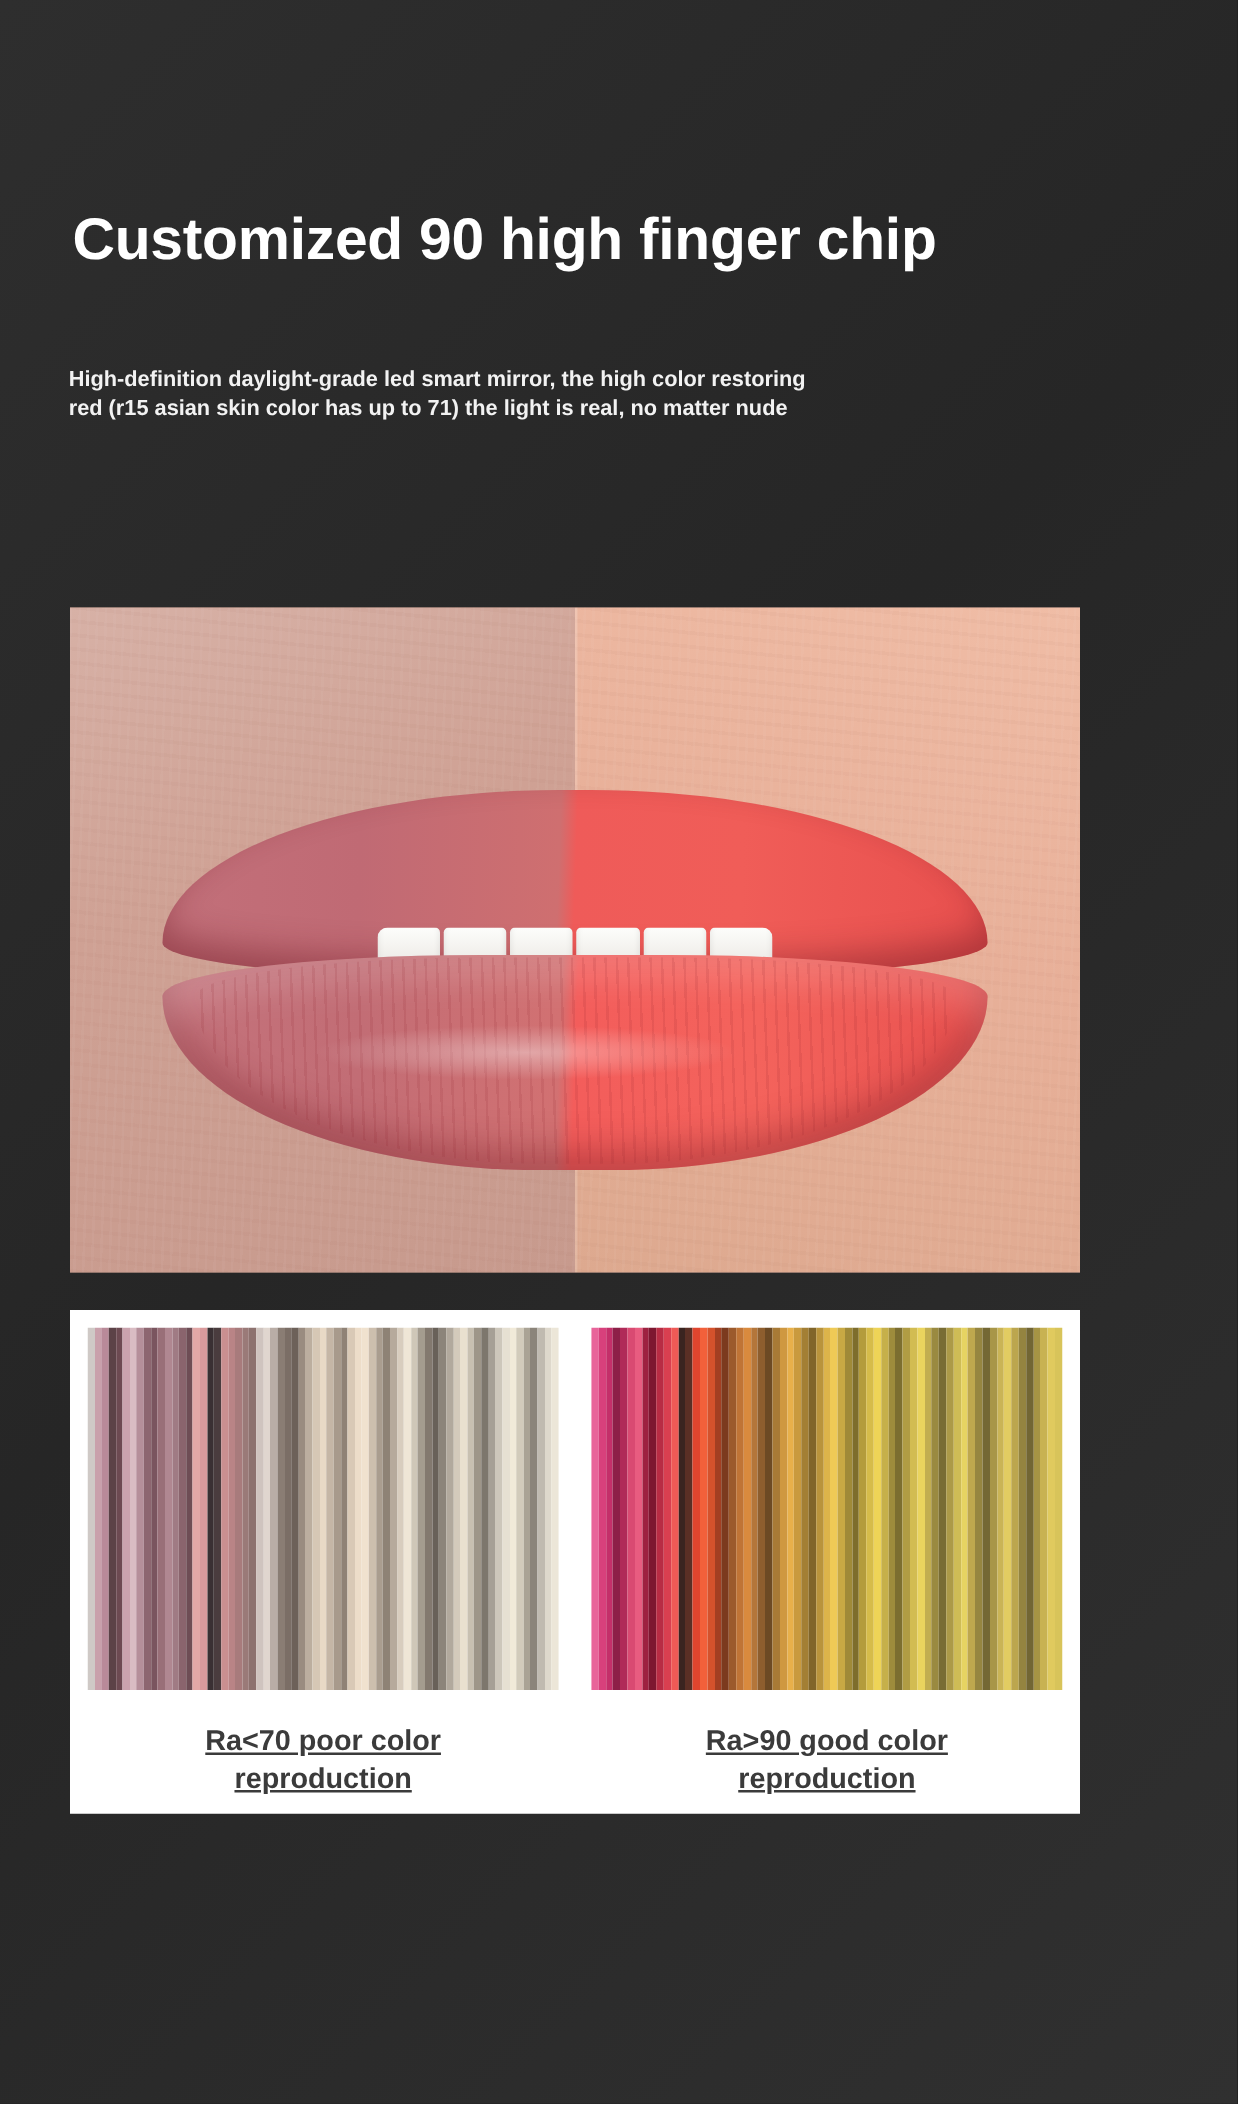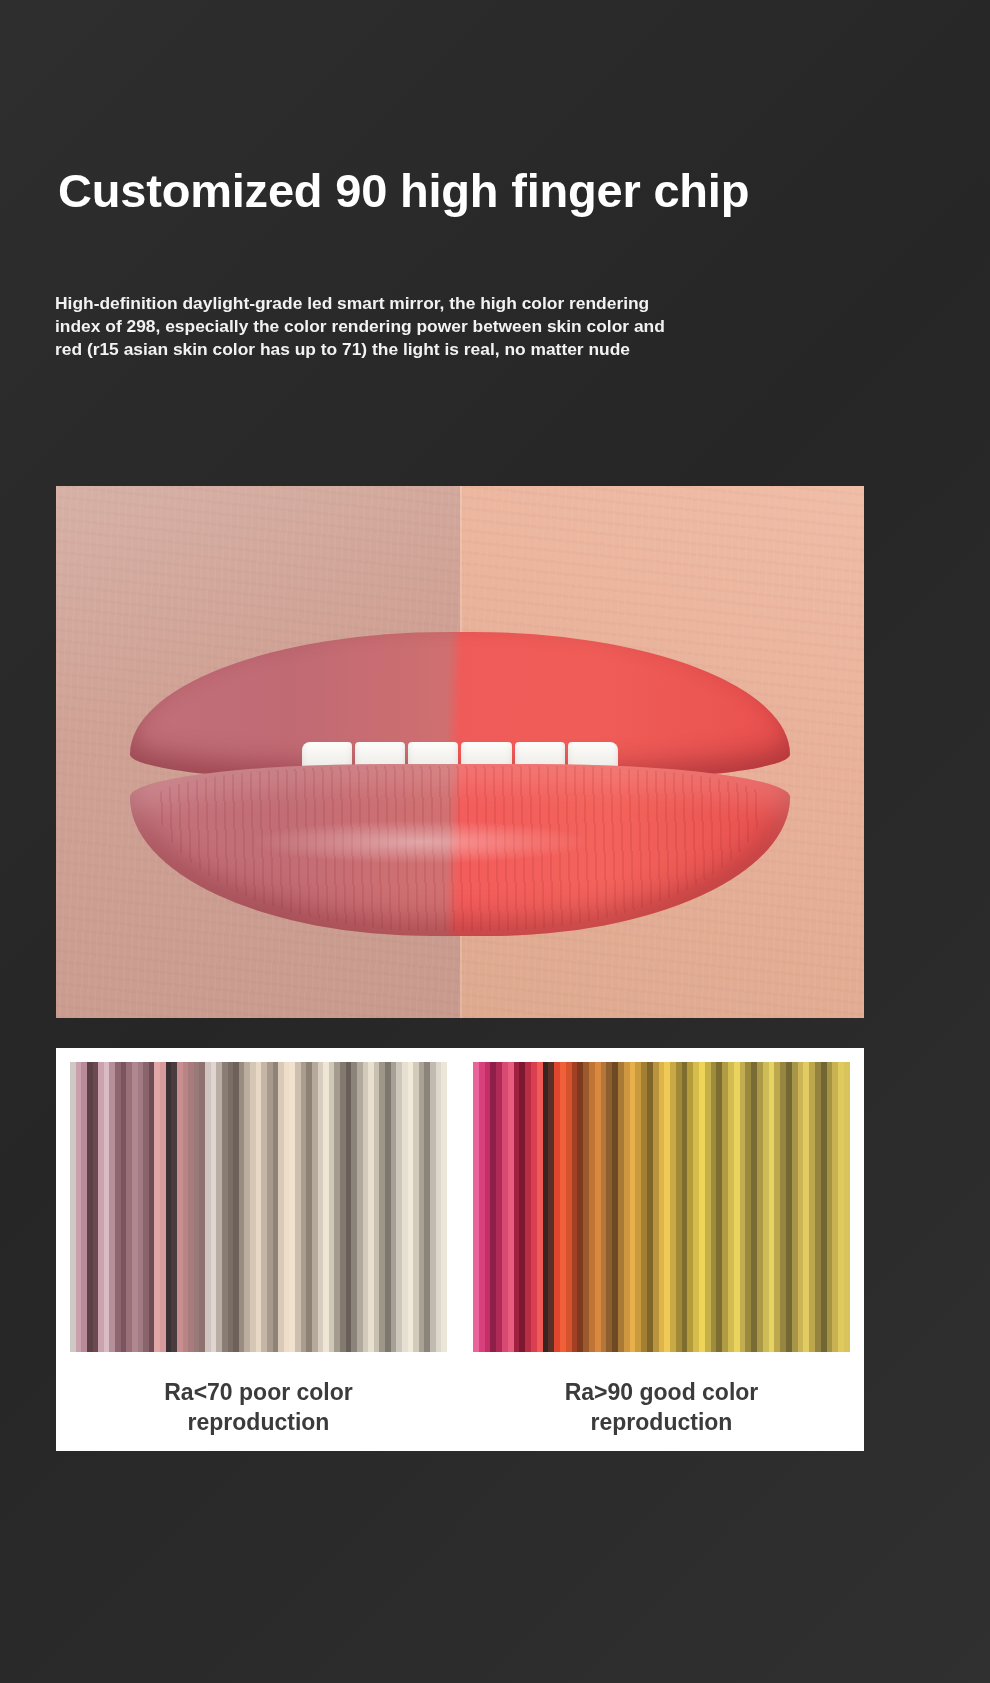--- a/index.html
+++ b/index.html
@@ -94,34 +94,33 @@
     position:absolute; left:56px; top:1048px;
     width:808px; height:403px; background:#ffffff;
     display:flex; justify-content:space-between;
     padding:14px 10px 0 10px;
   }
   .swatch-col { width:385px; display:flex; flex-direction:column; align-items:center; }
   .stripes { width:377px; height:290px; display:flex; overflow:hidden; }
   .stripes i { display:block; height:100%; flex:1 1 auto; }
   .swatch-cap {
     margin-top:26px; font-size:23px; font-weight:bold; color:#3b3b3b;
-    text-align:center; line-height:1.3;
+    text-align:center; line-height:1.3;text-decoration:underline;
   }
   .swatch-cap .ln { display:block; }
 </style>
 </head>
 <body>
 
 <div class="page">
 
   <h1 class="heading">Customized 90 high finger chip</h1>
 
   <div class="body-copy">
-    <span class="ln">High-definition daylight-grade led smart mirror, the high color rendering</span>
-    <span class="ln">index of 298, especially the color rendering power between skin color and</span>
+    <span class="ln">High-definition daylight-grade led smart mirror, the high color restoring</span>
     <span class="ln">red (r15 asian skin color has up to 71) the light is real, no matter nude</span>
   </div>
 
   <div class="photo">
     <div class="half left">
         <div class="skin-tex"></div>
       </div>
     <div class="half right">
         <div class="skin-tex"></div>
       </div>

